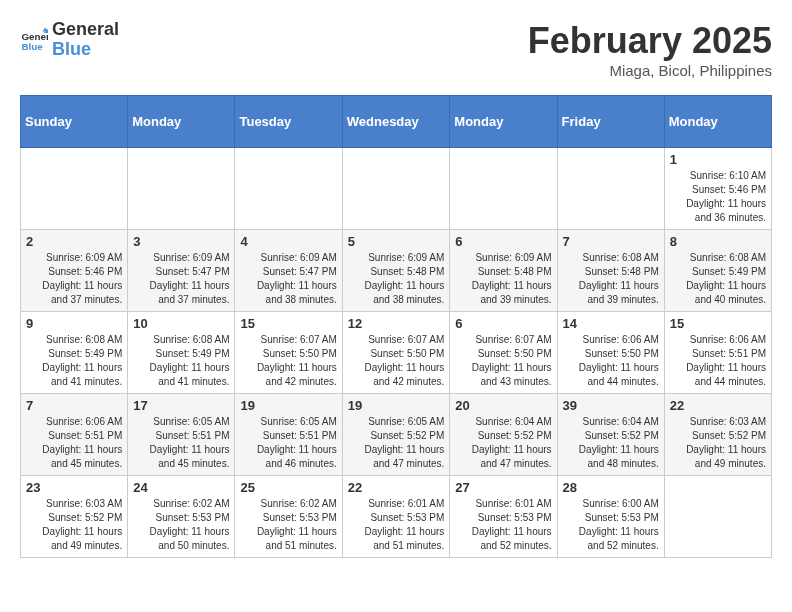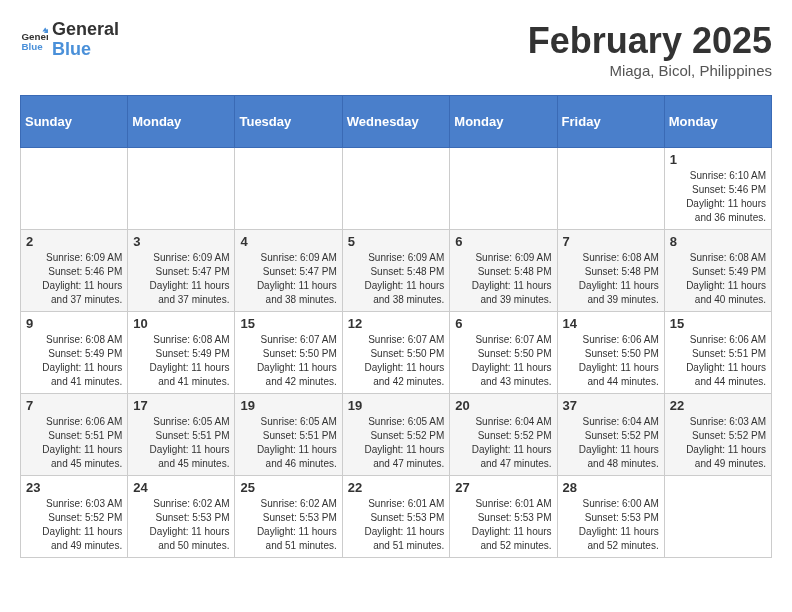--- a/index.html
+++ b/index.html
@@ -242,21 +242,21 @@
 Sunset: 5:52 PM
 Daylight: 11 hours and 47 minutes.</div>
         </td>
         <td>
           <span class="day-number">20</span>
           <div class="day-info" style="white-space: pre-line;">Sunrise: 6:04 AM
 Sunset: 5:52 PM
 Daylight: 11 hours and 47 minutes.</div>
         </td>
         <td>
-          <span class="day-number">37</span>
+          <span class="day-number">39</span>
           <div class="day-info" style="white-space: pre-line;">Sunrise: 6:04 AM
 Sunset: 5:52 PM
 Daylight: 11 hours and 48 minutes.</div>
         </td>
         <td>
           <span class="day-number">22</span>
           <div class="day-info" style="white-space: pre-line;">Sunrise: 6:03 AM
 Sunset: 5:52 PM
 Daylight: 11 hours and 49 minutes.</div>
         </td>

